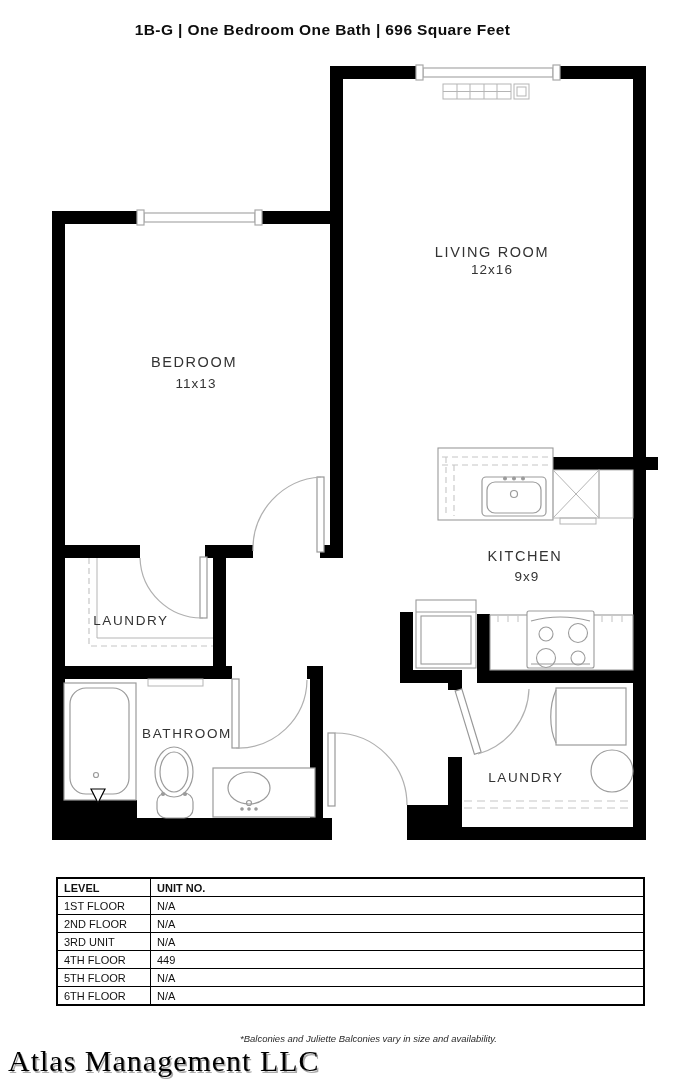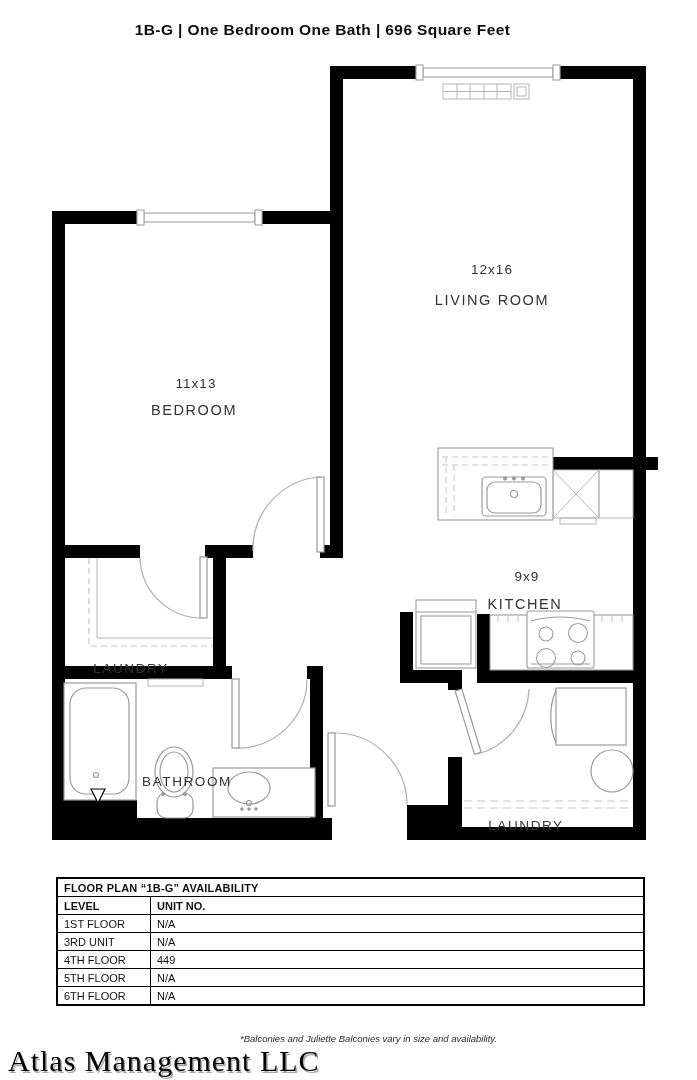--- a/index.html
+++ b/index.html
@@ -2,21 +2,21 @@
 <html><head>
 <meta charset="utf-8">
 <style>
   html,body{margin:0;padding:0;background:#fff;}
   .page{position:relative;width:697px;height:1080px;background:#ffffff;overflow:hidden;
         font-family:"Liberation Sans",sans-serif;}
   .plan-title{position:absolute;left:0;top:21px;width:645px;text-align:center;
         font-size:15.5px;font-weight:bold;color:#0d0d0d;letter-spacing:.4px;}
   svg.plan{position:absolute;left:0;top:0;}
   .room-label{position:absolute;transform:translateX(-50%);white-space:nowrap;
-        color:#333;font-size:14.5px;letter-spacing:1.6px;margin-top:48px;}
+        color:#333;font-size:14.5px;letter-spacing:1.6px;}
   .room-dims{position:absolute;transform:translateX(-50%);white-space:nowrap;
         color:#333;font-size:13.5px;letter-spacing:1px;}
   .small-label{font-size:13.5px;}
   table.avail{position:absolute;left:56px;top:877px;width:589px;border-collapse:collapse;
         border:2px solid #000;}
   table.avail td{border:1.5px solid #000;font-size:11px;color:#111;
         padding:2px 6px;height:13px;vertical-align:middle;}
   td.tbl-title{font-weight:bold;font-size:12px;letter-spacing:.2px;}
   td.hdr{font-weight:bold;font-size:11.5px;}
   td.col-level{width:80px;}
@@ -208,32 +208,33 @@
   <div class="room-dims" style="left:527px;top:569px;">9x9</div>
 
   <div class="room-label small-label" style="left:131px;top:613px;">LAUNDRY</div>
 
   <div class="room-label small-label" style="left:187px;top:726px;">BATHROOM</div>
 
   <div class="room-label small-label" style="left:526px;top:770px;text-align:center;">LAUNDRY</div>
 
   <table class="avail">
     <tbody>
-        <tr>
-      <td class="tbl-title" colspan="2">FLOOR PLAN “1B-G” AVAILABILITY</td>
-    </tr>
     <tr>
       <td class="hdr col-level">LEVEL</td>
       <td class="hdr">UNIT NO.</td>
     </tr>
     <tr>
       <td>1ST FLOOR</td>
       <td>N/A</td>
     </tr>
     <tr>
+      <td>2ND FLOOR</td>
+      <td>N/A</td>
+    </tr>
+    <tr>
       <td>3RD UNIT</td>
       <td>N/A</td>
     </tr>
     <tr>
       <td>4TH FLOOR</td>
       <td>449</td>
     </tr>
     <tr>
       <td>5TH FLOOR</td>
       <td>N/A</td>

